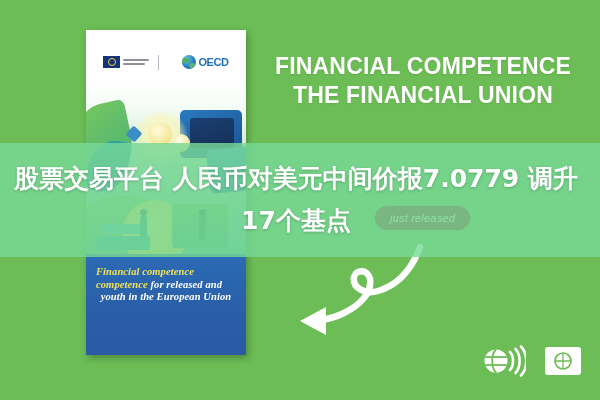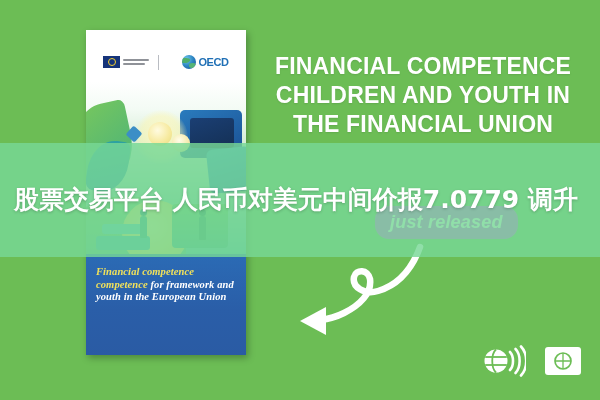--- a/index.html
+++ b/index.html
@@ -278,21 +278,21 @@
     font-style: italic;
     font-weight: 700;
     font-size: 10.5px;
     line-height: 12.5px;
     letter-spacing: 0.1px;
     white-space: nowrap;
   }
   .poster-caption .line.l1 { color: #f2e25a; }
   .poster-caption .line.l2 { color: #f2e25a; }
   .poster-caption .line.l2 .wht { color: #ffffff; }
-  .poster-caption .line.l3 { color: #ffffff; }
+  .poster-caption .line.l3 { color: #ffffff; text-align: center; }
 
   
   .headline {
     position: absolute;
     left: 258px;
     top: 52px;
     width: 330px;
     text-align: center;
     font-family: "Liberation Sans", sans-serif;
     font-weight: 700;
@@ -304,26 +304,26 @@
   }
   .headline .hl-line { display: block; white-space: nowrap; }
 
   
   .just-released {
     position: absolute;
     left: 375px;
     top: 206px;
     padding: 6px 15px;
     border-radius: 14px;
-    background: #d946ef;
+    background: #7f1d1d;
     color: #ffffff;
     font-family: "Liberation Sans", sans-serif;
-    font-weight: 700;
+    font-weight: 400;
     font-style: italic;
-    font-size: 18px;
+    font-size: 11px;
     letter-spacing: 0.2px;
     white-space: nowrap;
   }
 
   
   .arrow-wrap {
     position: absolute;
     left: 292px;
     top: 243px;
     width: 140px;
@@ -414,28 +414,27 @@
       <div class="art-shape art-teal-strip"></div>
       <div class="art-shape art-teal-strip2"></div>
       <div class="art-shape art-person-a"></div>
       <div class="art-shape art-person-a-head"></div>
       <div class="art-shape art-person-b"></div>
       <div class="art-shape art-person-b-head"></div>
     </div>
 
     <div class="poster-caption">
       <div class="line l1">Financial competence</div>
-      <div class="line l2"><span>competence </span><span class="wht">for framework and</span></div>
+      <div class="line l2"><span>competence </span><span class="wht">for released and</span></div>
       <div class="line l3">youth in the European Union</div>
     </div>
   </div>
 
   <div class="headline">
     <span class="hl-line">FINANCIAL COMPETENCE</span>
-    <span class="hl-line">CHILDREN AND YOUTH IN</span>
     <span class="hl-line">THE FINANCIAL UNION</span>
   </div>
 
   <div class="just-released">just released</div>
 
   <div class="arrow-wrap">
     <svg width="140" height="100" viewBox="0 0 140 100" xmlns="http://www.w3.org/2000/svg" aria-hidden="true">
       <path d="M128 4 C120 26, 106 42, 86 48 C72 52, 60 44, 62 34 C64 26, 76 26, 78 36 C80 50, 68 62, 52 70 C44 74, 36 76, 28 77" fill="none" stroke="#ffffff" stroke-width="6.5" stroke-linecap="round"></path>
       <path d="M8 78 L34 64 L34 92 Z" fill="#ffffff"></path>
     </svg>
@@ -458,15 +457,16 @@
         <rect x="1" y="1" width="36" height="28" rx="3" fill="#ffffff"></rect>
         <circle cx="19" cy="15" r="8" fill="none" stroke="#6cbd55" stroke-width="1.7"></circle>
         <path d="M19 7 L19 23 M11 15 L27 15" stroke="#6cbd55" stroke-width="1.3"></path>
       </svg>
     </div>
   </div>
 
   <div class="overlay-band"></div>
   <div class="overlay-text">
     <div>股票交易平台 人民币对美元中间价报7.0779 调升</div>
+    <div>17个基点</div>
   </div>
 
 </div>
 
 </body></html>

